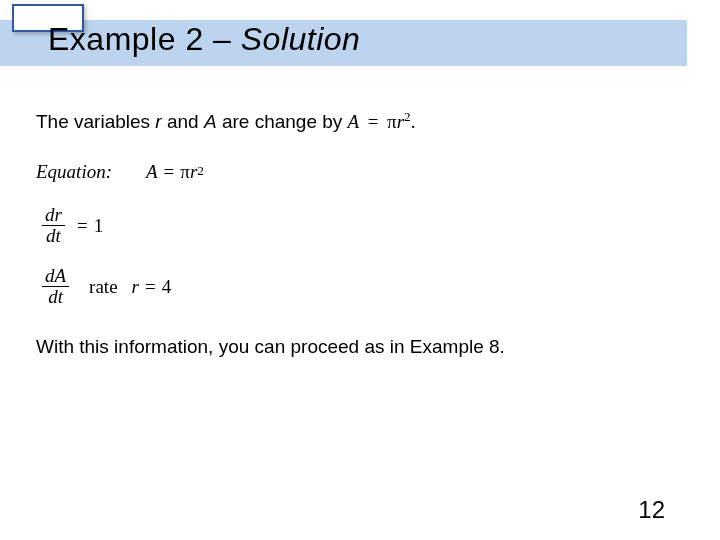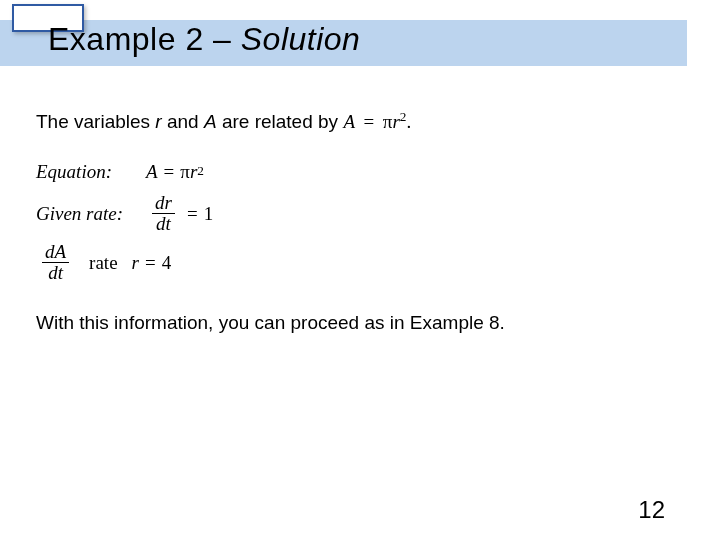--- a/index.html
+++ b/index.html
@@ -62,21 +62,21 @@
   }
   .ital { font-style: italic; }
   .serif-block {
     font-family: "Times New Roman", Times, serif;
     font-size: 19px;
     margin: 8px 0 26px 0;
   }
   .serif-block .row {
     display: flex;
     align-items: center;
-    margin: 8px 0;
+    margin: 20px 0;
   }
   .serif-block .label {
     font-style: italic;
     width: 110px;
     flex: 0 0 auto;
   }
   .frac {
     display: inline-flex;
     flex-direction: column;
     align-items: center;
@@ -116,42 +116,41 @@
 
   <div class="title-band"></div>
   <div class="title-box"></div>
   <div class="title-text">
     <span>Example 2 – </span><span class="solution">Solution</span>
   </div>
 
   <div class="body">
 
     <p>
-      <span>The variables </span><span class="ital">r</span><span> and </span><span class="ital">A</span><span> are related by </span>
+      <span>The variables </span><span class="ital">r</span><span> and </span><span class="ital">A</span><span> are change by </span>
       <span class="eq-inline">
         <span>A</span>
         <span style="font-style:normal;margin:0 4px;">=</span>
         <span style="font-style:normal;">π</span><span>r</span><span class="sup2" style="font-style:normal;">2</span><span style="font-style:normal;">.</span>
       </span>
     </p>
 
 
     <div class="serif-block">
 
       <div class="row">
         <span class="label">Equation:</span>
         <span style="font-style:italic;">A</span>
         <span style="margin:0 6px;">=</span>
         <span>π</span>
           <span style="font-style:italic;">r</span>
           <span class="sup2">2</span>
       </div>
 
       <div class="row">
-        <span class="label">Given rate:</span>
         <span class="frac">
           <span class="num">dr</span>
           <span class="bar"></span>
           <span class="den">dt</span>
         </span>
         <span style="margin:0 6px;">=</span>
         <span>1</span>
       </div>
 
       <div class="row">

